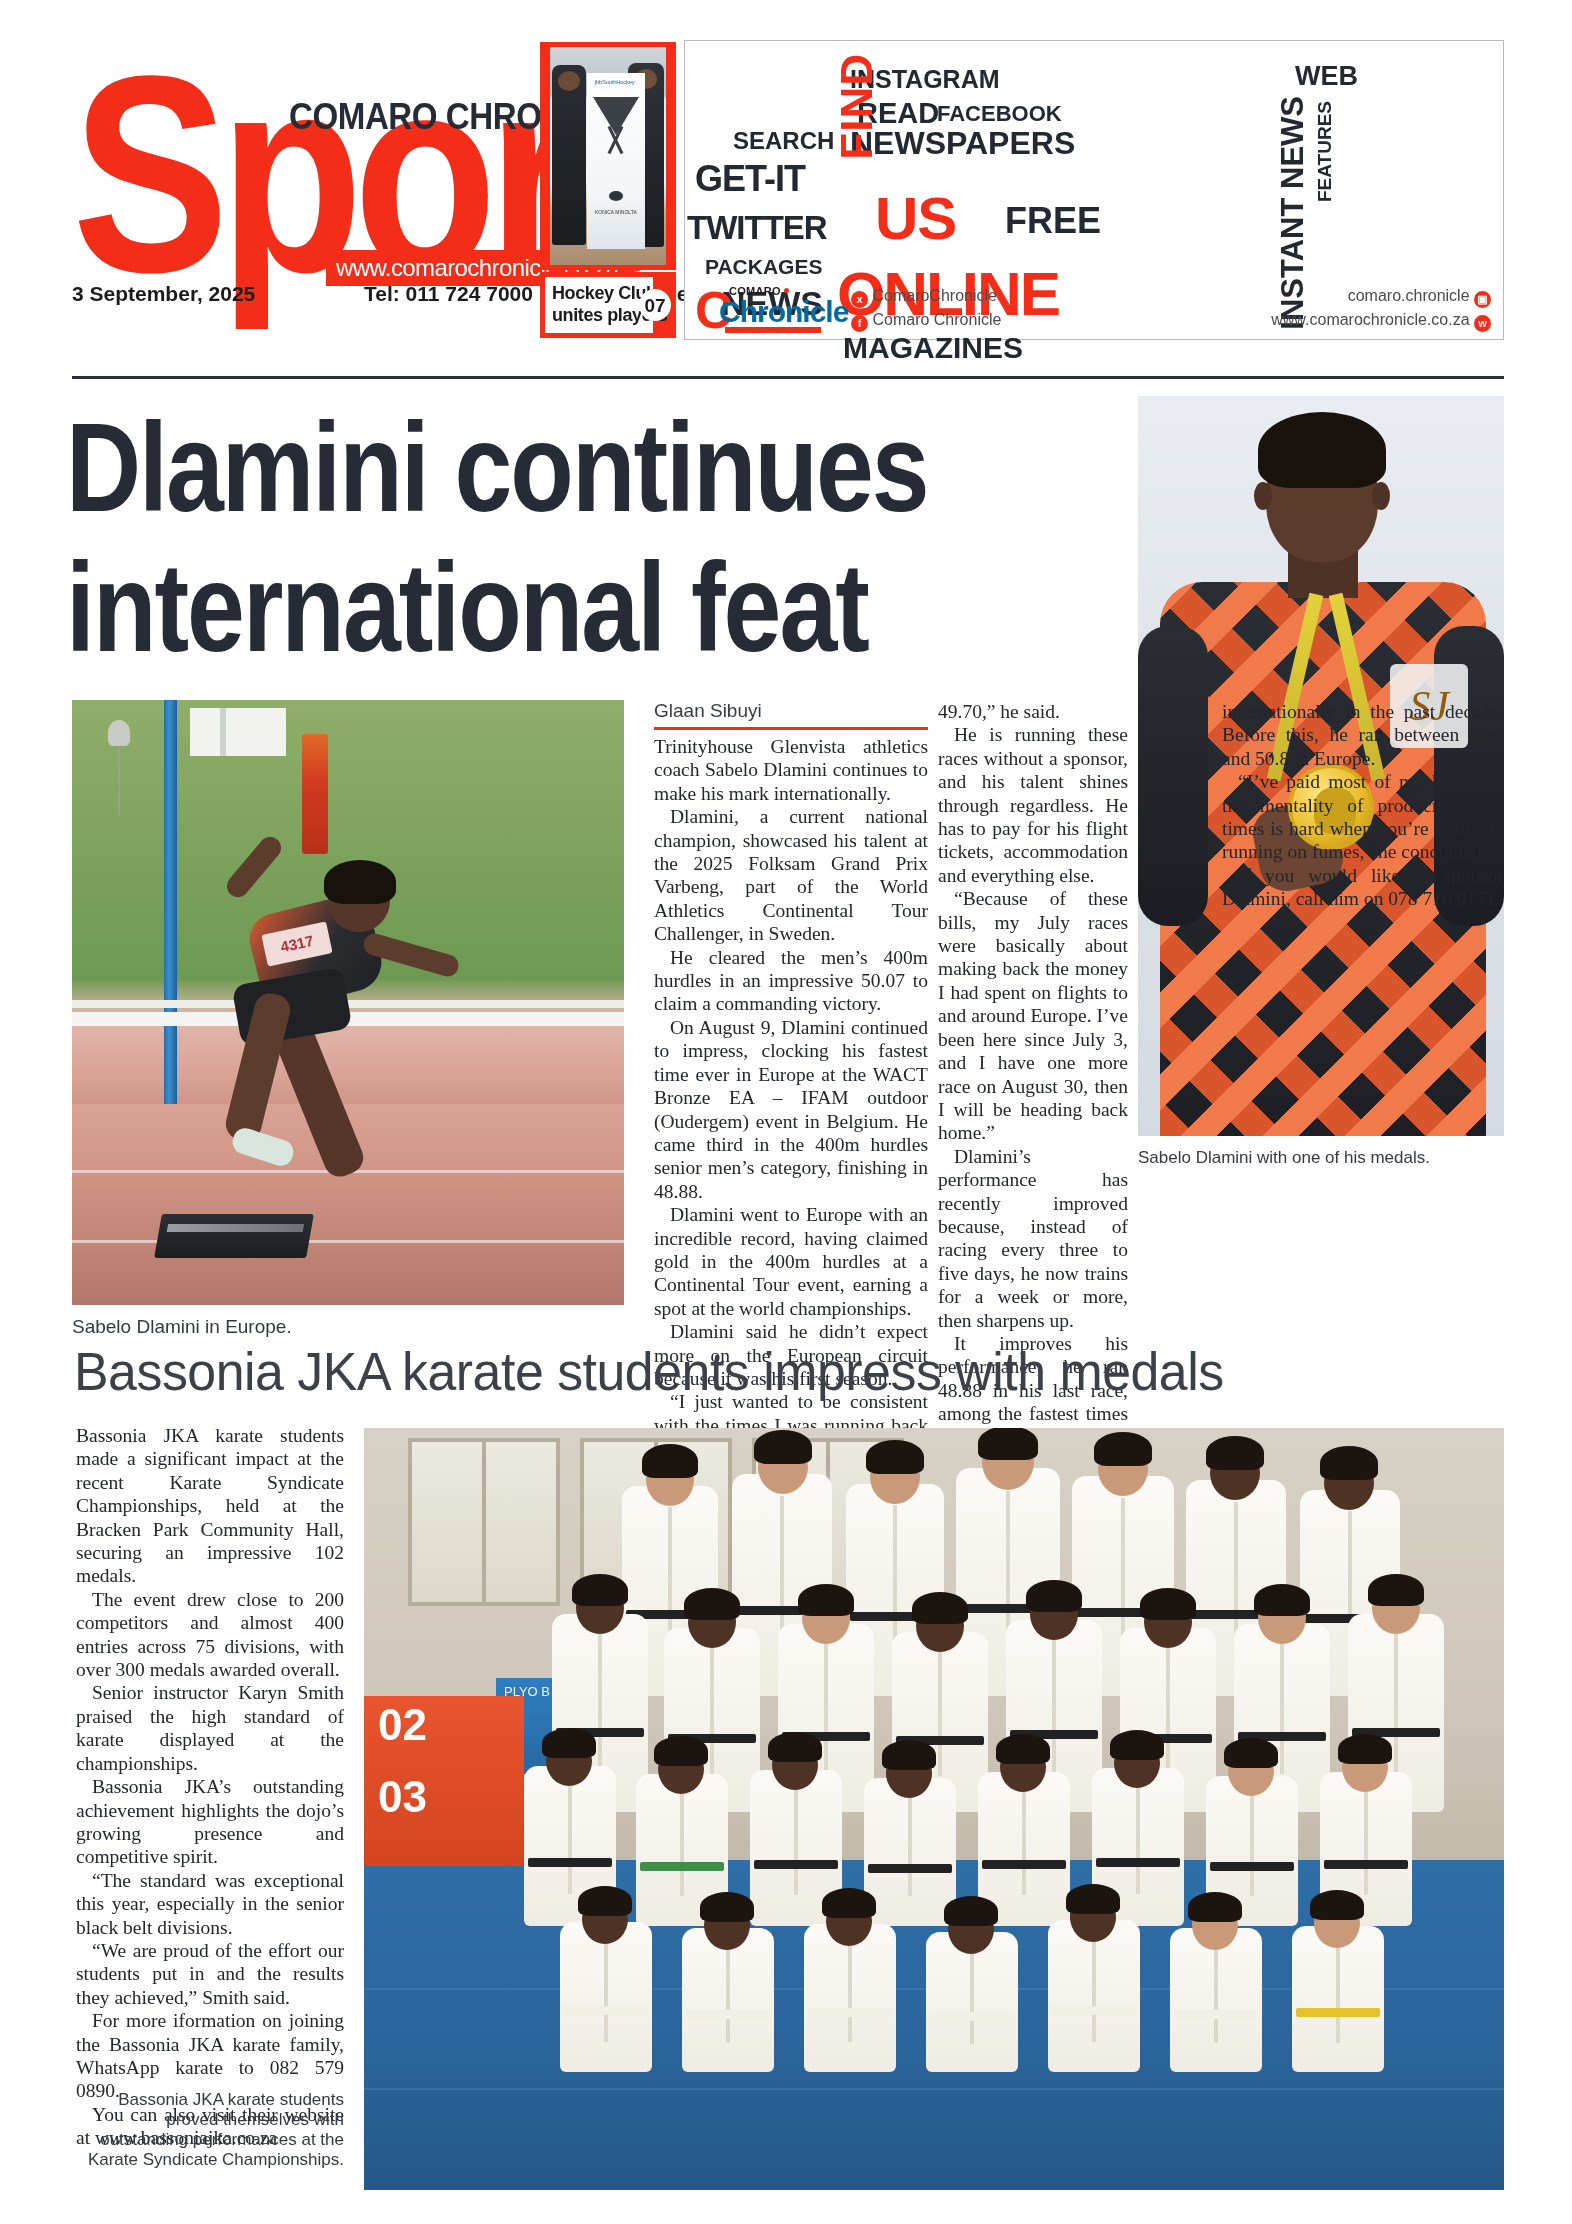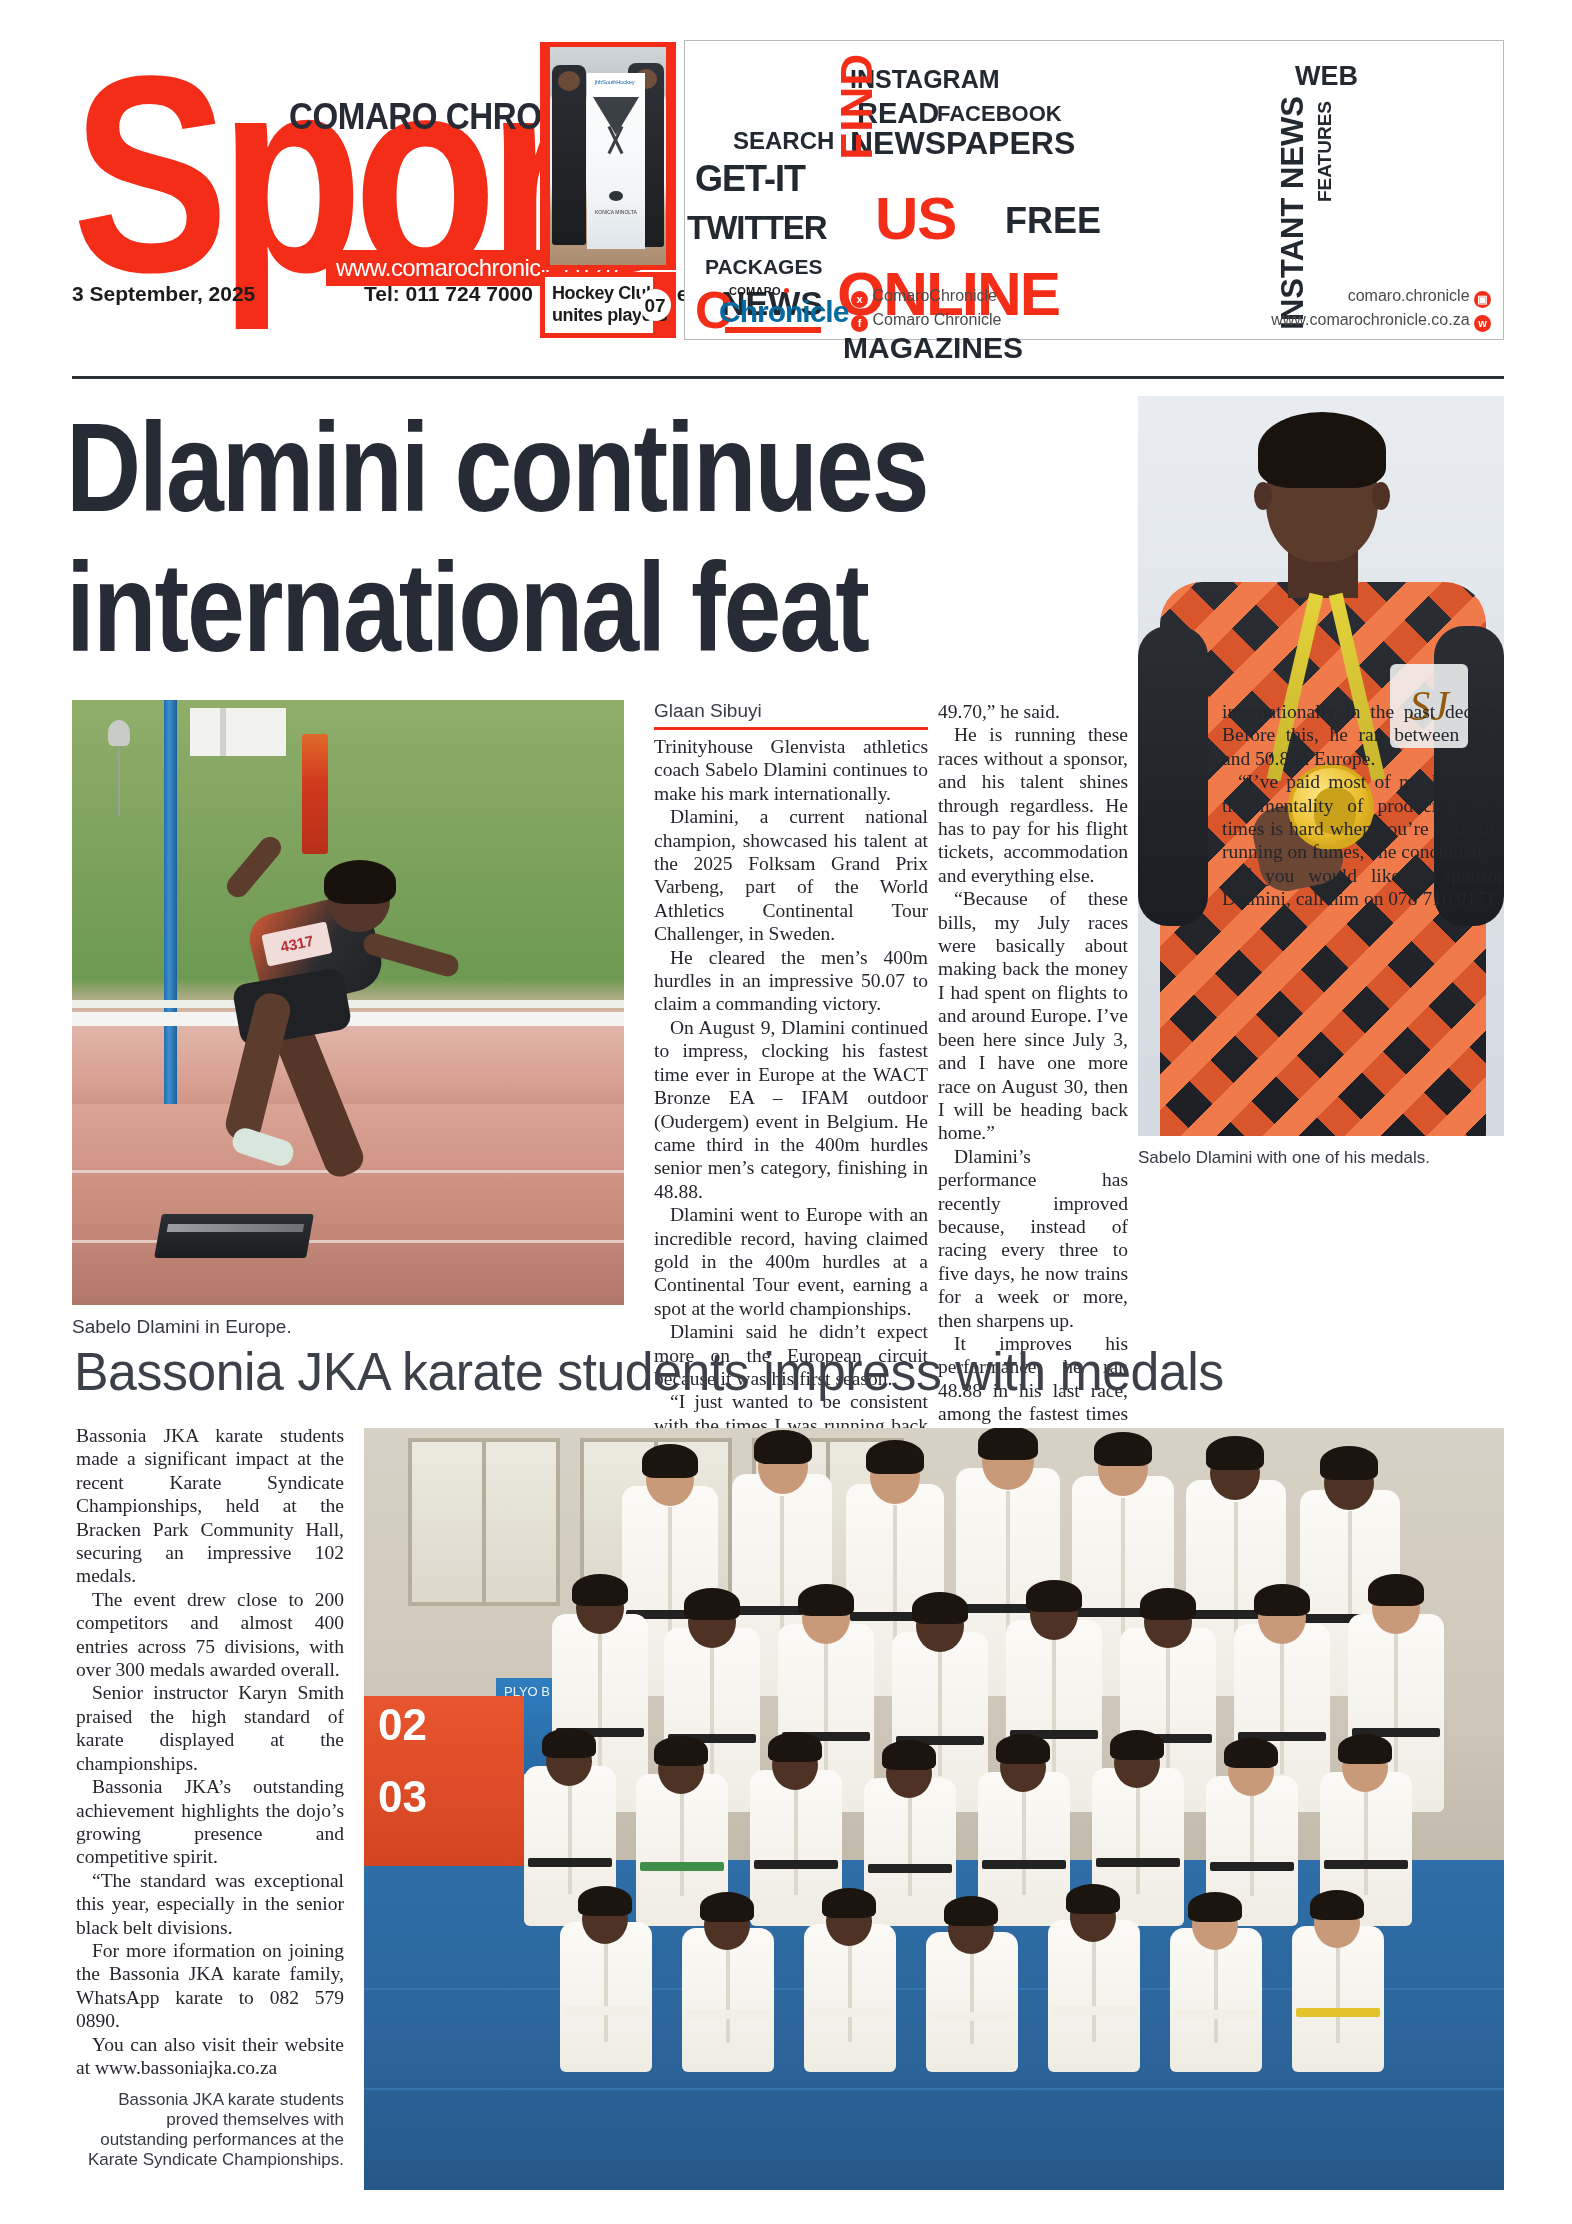--- a/index.html
+++ b/index.html
@@ -615,20 +615,21 @@
   </div>
 
   <div class="story2-head" data-interactable="false">Bassonia JKA karate students impress with medals</div>
 
   <div class="c4" data-interactable="false">
     <p class="first" data-interactable="false">Bassonia JKA karate students made a significant impact at the recent Karate Syndicate Championships, held at the Bracken Park Community Hall, securing an impressive 102 medals.</p>
     <p data-interactable="false">The event drew close to 200 competitors and almost 400 entries across 75 divisions, with over 300 medals awarded overall.</p>
     <p data-interactable="false">Senior instructor Karyn Smith praised the high standard of karate displayed at the championships.</p>
     <p data-interactable="false">Bassonia JKA’s outstanding achievement highlights the dojo’s growing presence and competitive spirit.</p>
     <p data-interactable="false">“The standard was exceptional this year, especially in the senior black belt divisions.</p>
+    <p data-interactable="false">“We are proud of the effort our students put in and the results they achieved,” Smith said.</p>
     <p data-interactable="false">For more iformation on joining the Bassonia JKA karate family, WhatsApp karate to 082 579 0890.</p>
     <p data-interactable="false">You can also visit their website at www.bassoniajka.co.za</p>
   </div>
 
   <div class="cap-karate" data-interactable="false">Bassonia JKA karate students proved themselves with outstanding performances at the Karate Syndicate Championships.</div>
 
   <div class="karate-photo" data-interactable="false">
     <div class="kp-wall" data-interactable="false"></div>
     <div class="kp-win w1" data-interactable="false"></div>
     <div class="kp-win w2" data-interactable="false"></div>

